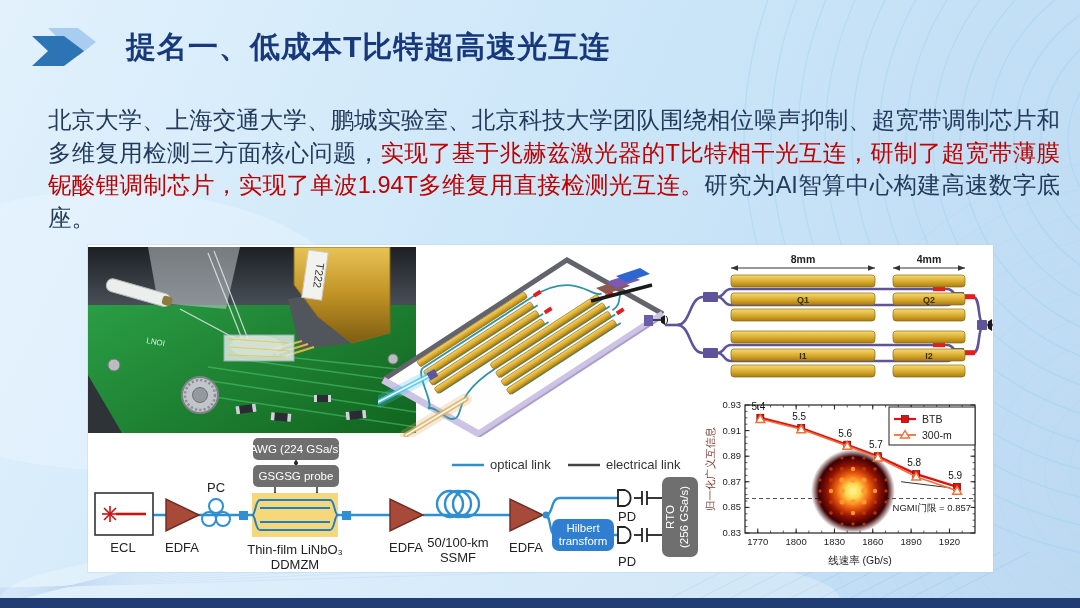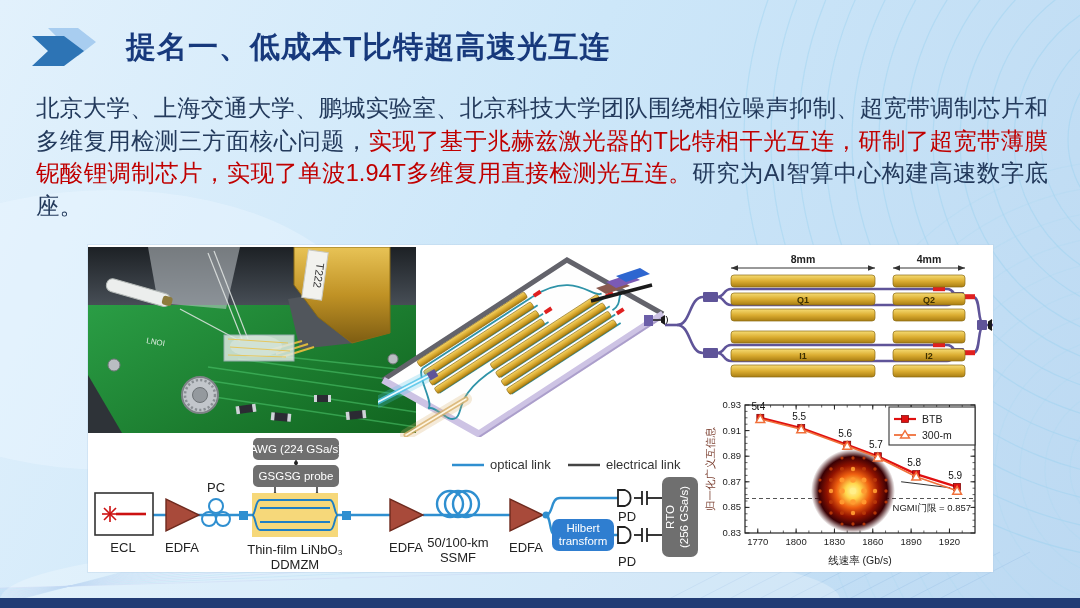--- a/index.html
+++ b/index.html
@@ -3,21 +3,21 @@
 <meta charset="utf-8">
 <style>
   html,body{margin:0;padding:0;background:#e8eef5;}
   .slide{position:relative;width:1080px;height:608px;overflow:hidden;
     background:linear-gradient(115deg,#e2f1fc 0%,#cde7f9 45%,#bcd9f2 100%);
     font-family:"Liberation Sans","DejaVu Sans",sans-serif;}
   .bg-deco{position:absolute;left:0;top:0;width:1080px;height:608px;}
   .title-row{position:absolute;left:28px;top:26px;display:flex;align-items:flex-end;gap:24px;}
   .title-arrow{width:74px;height:42px;flex:0 0 auto;}
   .title{font-size:30px;font-weight:bold;color:#17397c;margin:0;letter-spacing:1px;white-space:nowrap;}
-  .body{position:absolute;left:36px;top:92px;width:1012px;margin:0;
+  .body{position:absolute;left:36px;top:92px;width:1012px;margin:12px;
     font-size:23.5px;line-height:32.5px;color:#233a5c;text-align:justify;}
   .t-red{color:#c00000;}
   .panel{position:absolute;left:88px;top:245px;width:905px;height:327px;background:#ffffff;
     box-shadow:0 0 0 1px rgba(180,205,230,.35);}
   .fig{position:absolute;}
   .bottom-bar{position:absolute;left:0;bottom:0;width:1080px;height:10px;background:#223c74;}
   svg text{font-family:"Liberation Sans","DejaVu Sans",sans-serif;}
 </style>
 </head>
 <body>

